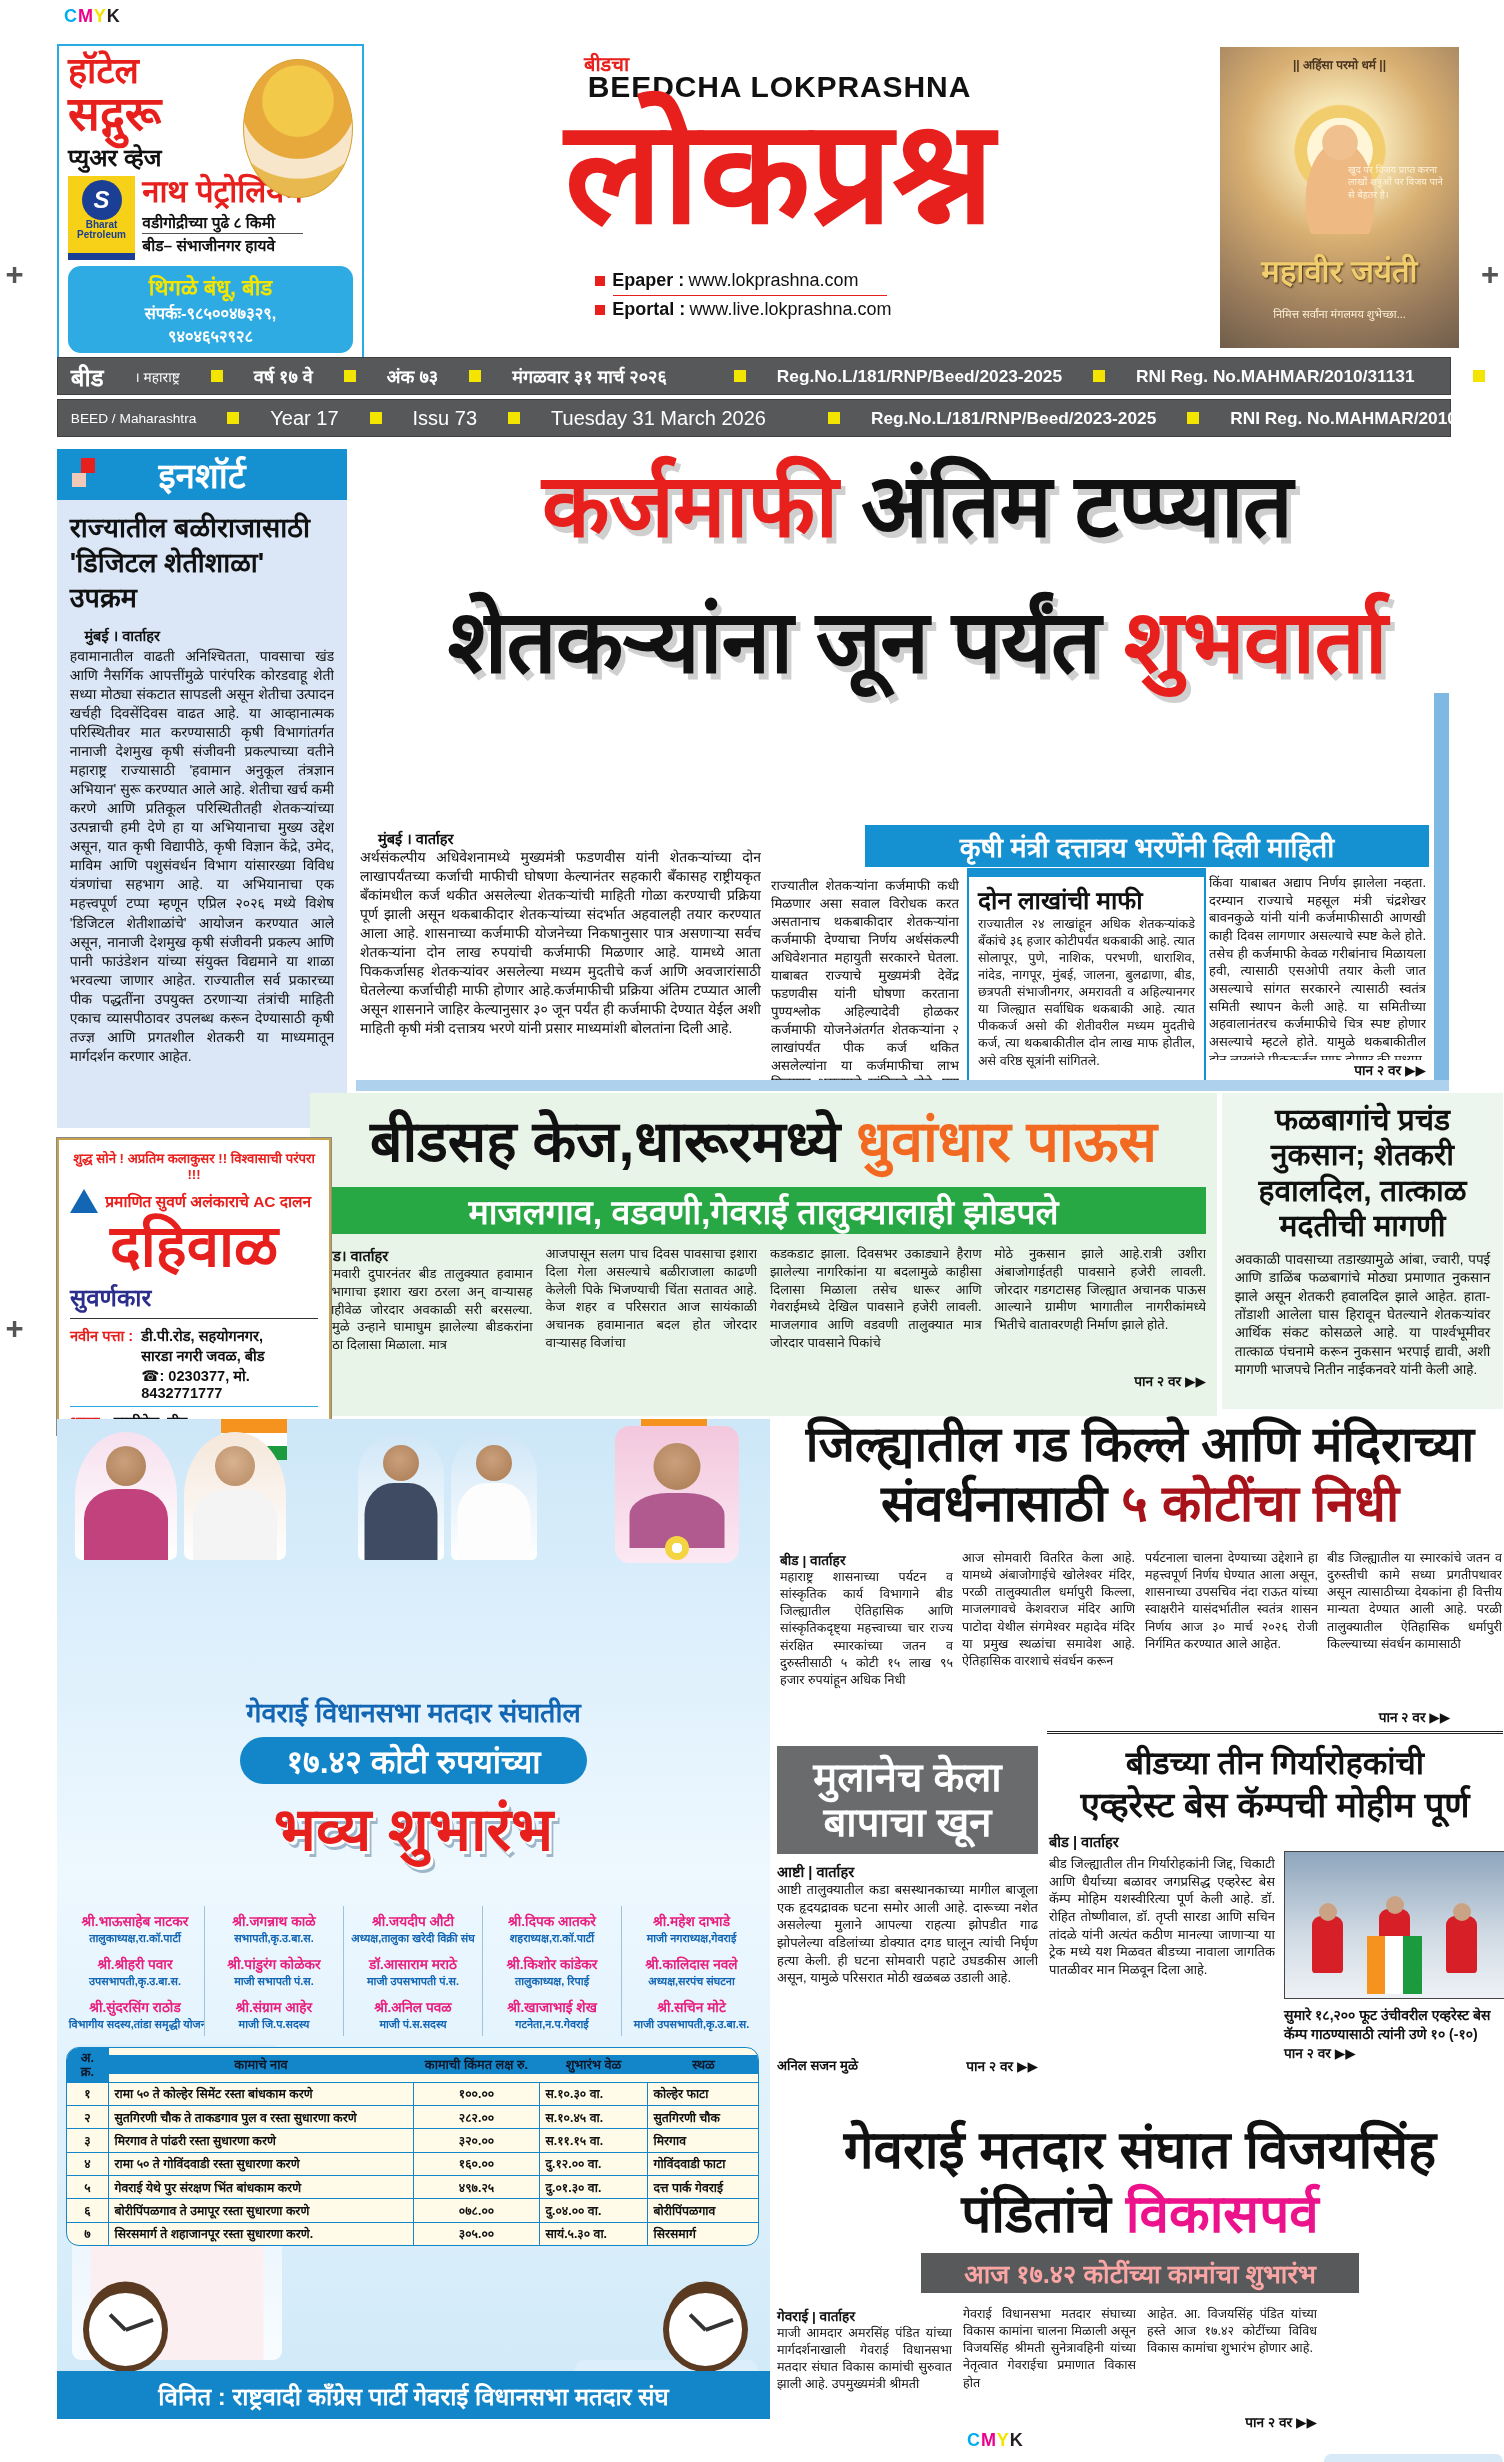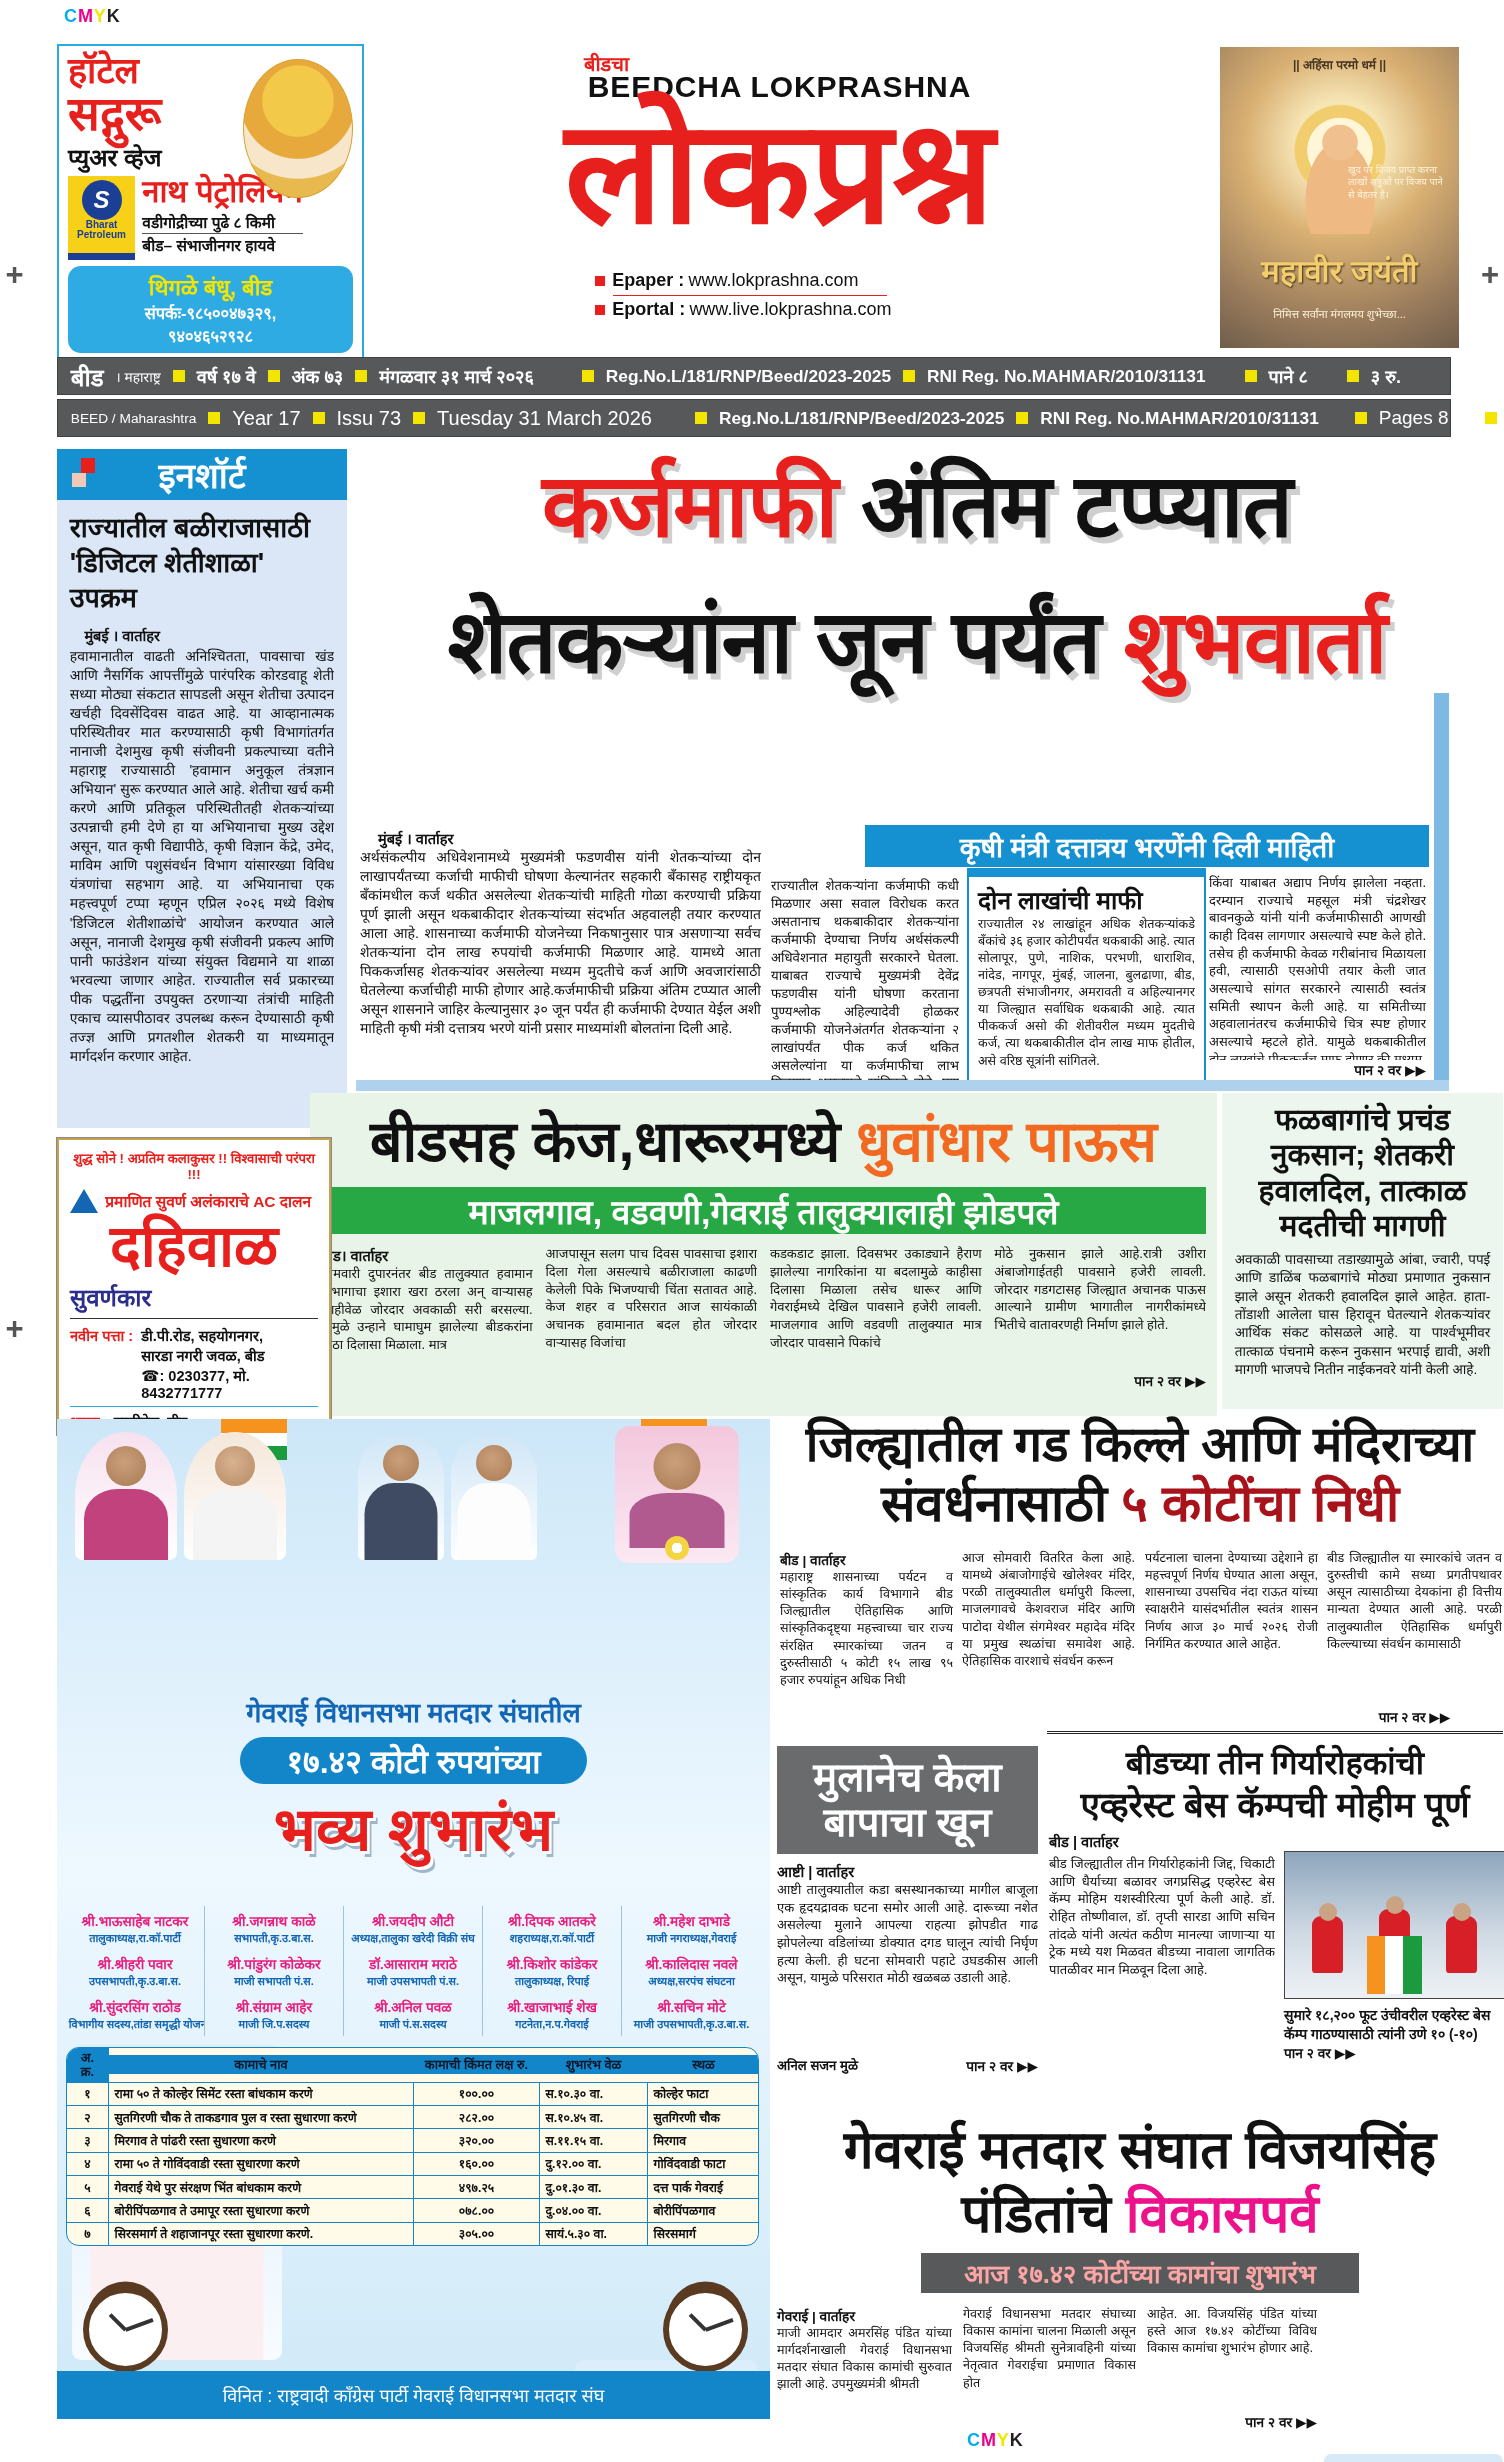--- a/index.html
+++ b/index.html
@@ -27,21 +27,21 @@
   .bpc{width:40px;height:40px;margin:3.6px auto 0;background:#1b3f94;border-radius:50%;color:#fff;font-weight:bold;font-size:24px;line-height:40px;font-style:italic}
   .bpt{font-size:10px;font-weight:bold;color:#1b3f94;line-height:1.05}
   .thigale{background:#2eabe2;border-radius:12.8px;color:#fff;text-align:center;padding:5.5px 3.6px}
   .jad{background:radial-gradient(circle at 50% 32%,#f6e5b5 0 18%,#d9b073 40%,#9a7c5c 75%,#6f5d4b);overflow:hidden;color:#fff}
   .halo{position:absolute;left:50%;top:49px;width:109px;height:109px;transform:translateX(-50%);
         border-radius:50%;background:radial-gradient(circle,#fff6d8 0 42%,#f2cd6e 43% 58%,rgba(242,205,110,.0) 60%)}
   .jfig{position:absolute;left:50%;top:78px;width:88px;height:109px;transform:translateX(-50%);
         background:radial-gradient(circle at 50% 16%,#f0c08e 0 17%,transparent 18%),
                    radial-gradient(ellipse at 50% 70%,#eeb983 0 55%,transparent 56%)}
   
-  .bar{background:#57585a;color:#fff;display:flex;align-items:center;gap:12px;padding:0 12.8px;border:1.8px solid #3f4042}
+  .bar{background:#57585a;color:#fff;display:flex;align-items:center;gap:31px;padding:0 12.8px;border:1.8px solid #3f4042}
   .bar .it{white-space:nowrap}
   
   .inshort{background:#dbe7f6;overflow:hidden}
   .inshead{background:#1590d0;height:51px;display:flex;align-items:center;justify-content:center;position:relative}
   .flagico{position:absolute;left:14.6px;top:9px;width:27px;height:31px}
   .flagico div{width:14.6px;height:14.6px}
   .lead-h{font-weight:bold;line-height:1.02;text-shadow:4.6px 5.5px 0 #cfcfcf;letter-spacing:-0.9px}
   .subbar{background:#1590d0;color:#fff;display:flex;align-items:center;justify-content:center;font-weight:bold}
   .mafibox{border:2.7px solid #1590d0;border-top-width:9px;background:#fff;padding:5.5px 9px;overflow:hidden}
   
@@ -399,21 +399,21 @@
           <div class="ctr">७</div>
           <div>सिरसमार्ग ते शहाजानपूर रस्ता सुधारणा करणे.</div>
           <div class="ctr">३०५.००</div>
           <div>सायं.५.३० वा.</div>
           <div>सिरसमार्ग</div>
         </div>
     </div>
     <div class="clock" style="left:25.5px;top:868px"></div>
     <div class="clock" style="left:606px;top:868px"></div>
 
-    <div class="abs" style="left:0;top:952px;width:713px;height:48px;background:#1286c9;color:#fff;display:flex;align-items:center;justify-content:center;font-weight:normal;font-size:18px">विनित : राष्ट्रवादी काँग्रेस पार्टी गेवराई विधानसभा मतदार संघ</div>
+    <div class="abs" style="left:0;top:952px;width:713px;height:48px;background:#1286c9;color:#fff;display:flex;align-items:center;justify-content:center;font-weight:bold;font-size:24px">विनित : राष्ट्रवादी काँग्रेस पार्टी गेवराई विधानसभा मतदार संघ</div>
   </div>
 
   <div class="abs ctr b nw" style="left:777px;top:1419px;width:726px;font-size:49px;line-height:1.05">जिल्ह्यातील गड किल्ले आणि मंदिराच्या</div>
   <div class="abs ctr b nw" style="left:777px;top:1477px;width:726px;font-size:51px;line-height:1.05"><span>संवर्धनासाठी </span><span style="color:#a8121a">५ कोटींचा निधी</span></div>
   <div class="abs" style="left:780px;top:1550px;width:173px">
     <div class="dl" style="font-size:13.7px">बीड | वार्ताहर</div>
     <div class="body" style="height:161px;font-size:12.6px">महाराष्ट्र शासनाच्या पर्यटन व सांस्कृतिक कार्य विभागाने बीड जिल्ह्यातील ऐतिहासिक आणि सांस्कृतिकदृष्ट्या महत्त्वाच्या चार राज्य संरक्षित स्मारकांच्या जतन व दुरुस्तीसाठी ५ कोटी १५ लाख ९५ हजार रुपयांहून अधिक निधी</div>
   </div>
   <div class="abs body" style="left:962px;top:1550px;width:173px;height:179px;font-size:12.6px">आज सोमवारी वितरित केला आहे. यामध्ये अंबाजोगाईचे खोलेश्वर मंदिर, परळी तालुक्यातील धर्मापुरी किल्ला, माजलगावचे केशवराज मंदिर आणि पाटोदा येथील संगमेश्वर महादेव मंदिर या प्रमुख स्थळांचा समावेश आहे. ऐतिहासिक वारशाचे संवर्धन करून</div>
   <div class="abs body" style="left:1145px;top:1550px;width:173px;height:179px;font-size:12.6px">पर्यटनाला चालना देण्याच्या उद्देशाने हा महत्त्वपूर्ण निर्णय घेण्यात आला असून, शासनाच्या उपसचिव नंदा राऊत यांच्या स्वाक्षरीने यासंदर्भातील स्वतंत्र शासन निर्णय आज ३० मार्च २०२६ रोजी निर्गमित करण्यात आले आहेत.</div>

